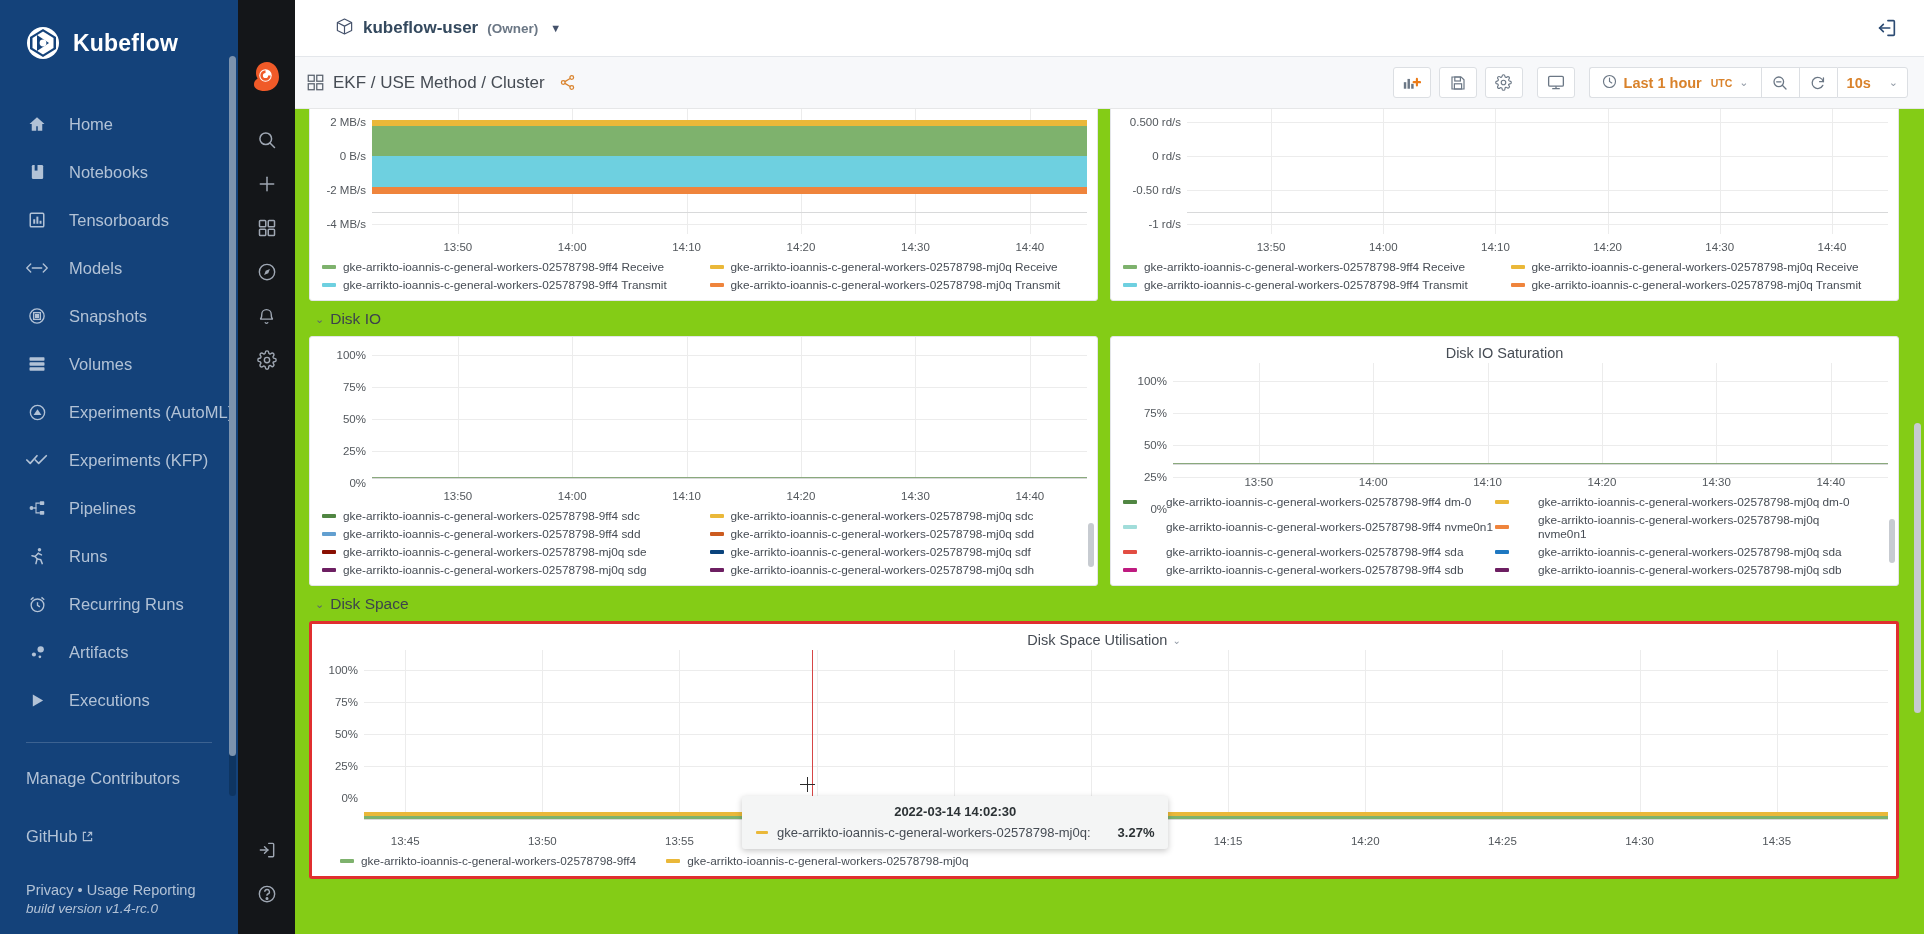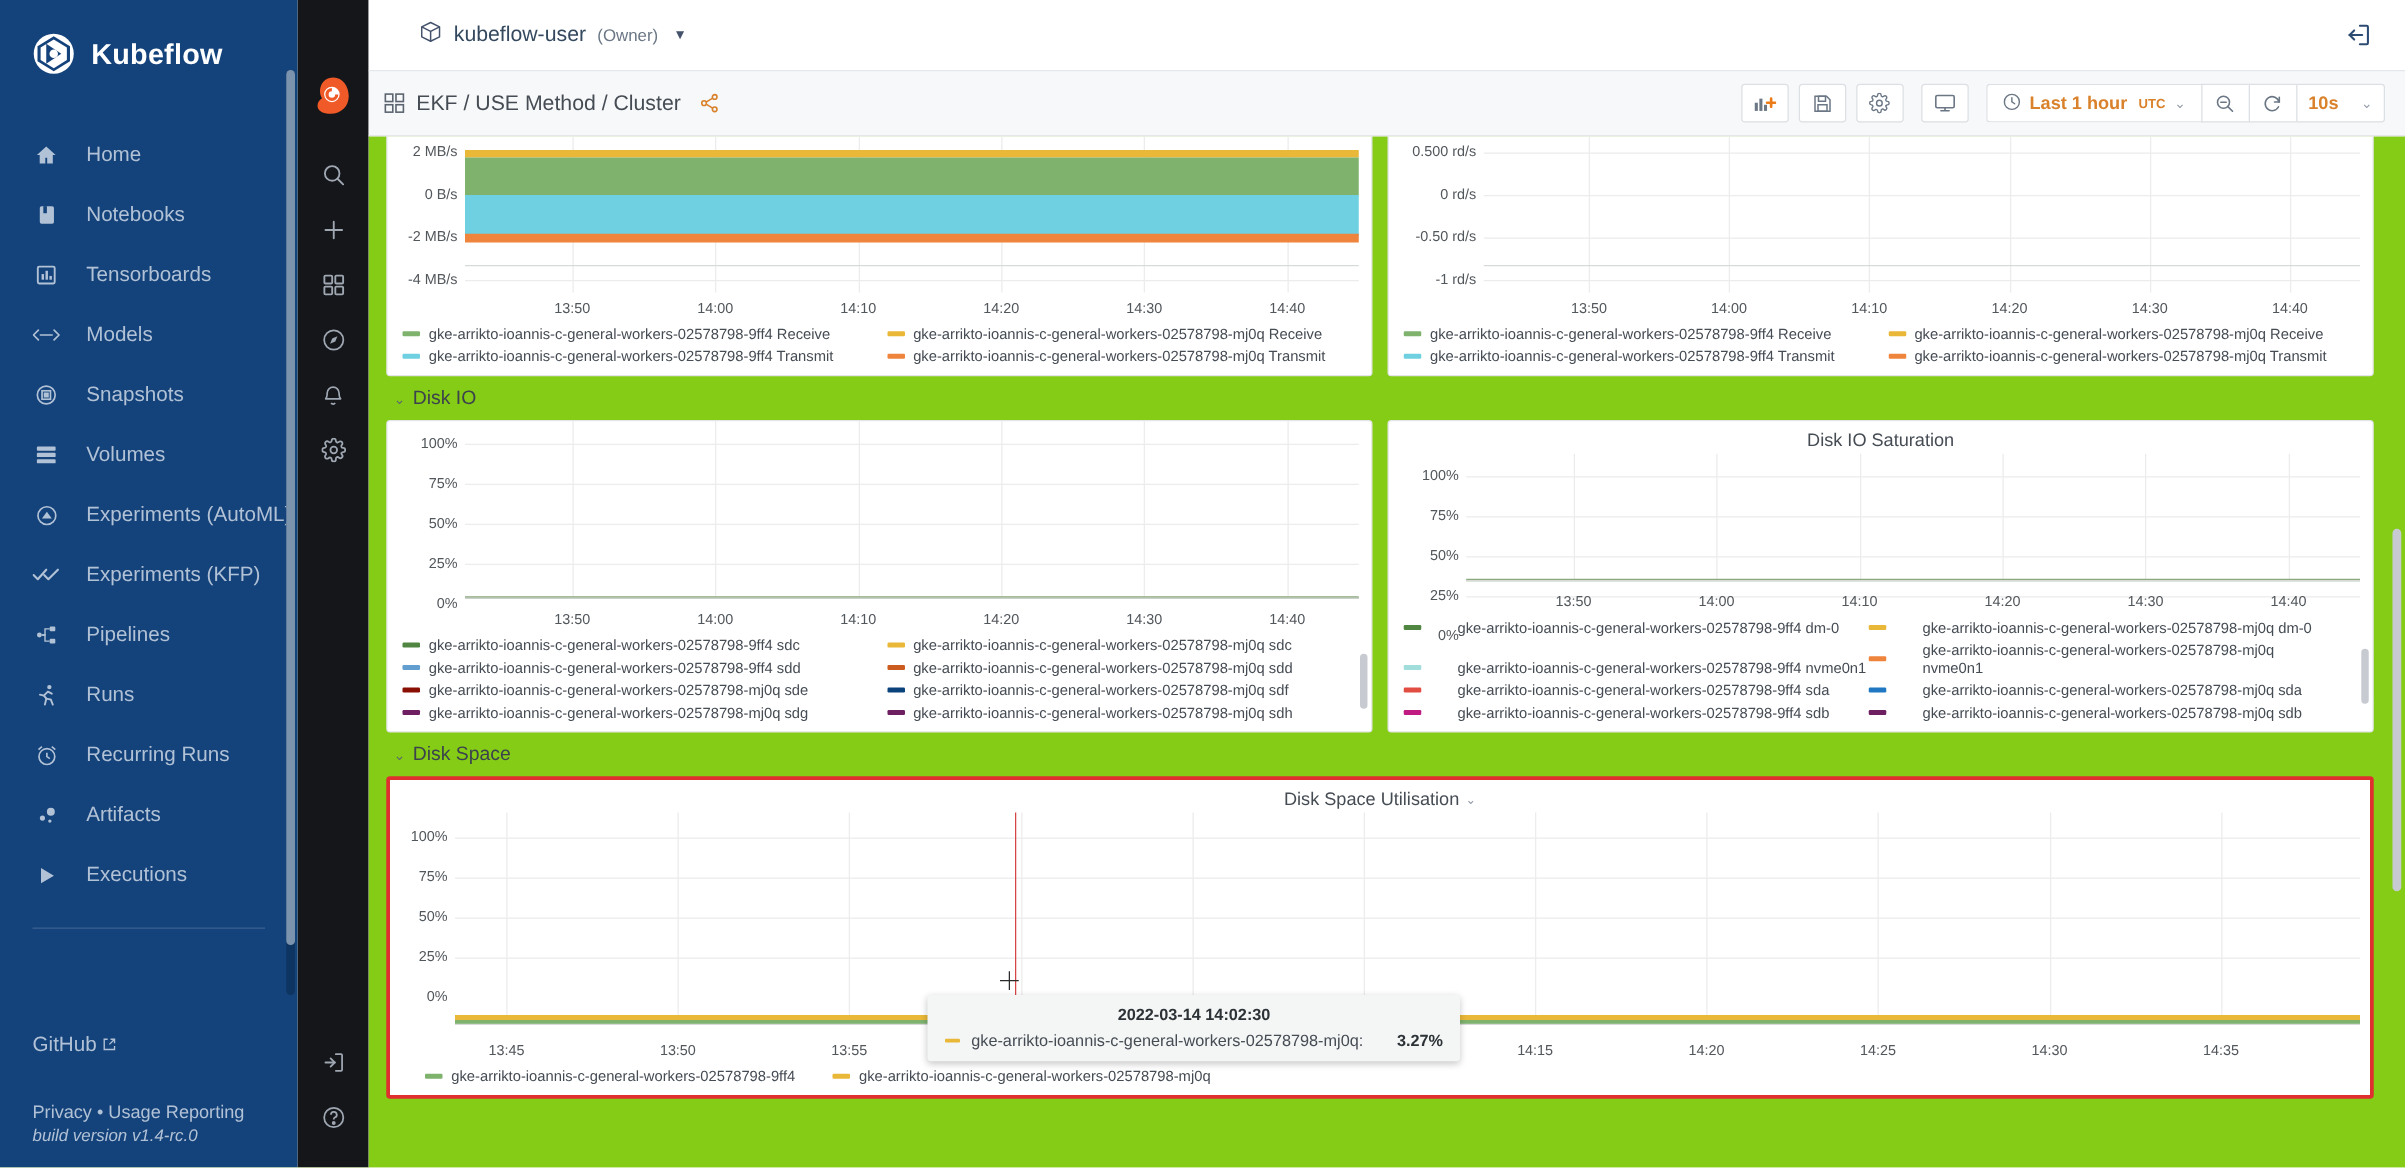--- a/index.html
+++ b/index.html
@@ -55,21 +55,21 @@
 
   
   .gf-main { flex: 1; height: 934px; display: flex; flex-direction: column; background: #f4f5f5; position: relative; }
 
   
   .kf-topbar {
     position: absolute; left: 0; top: 0; width: 100%; height: 57px;
     background: #fff; border-bottom: 1px solid #e4e7eb; display: flex; align-items: center;
     padding-left: 40px; z-index: 30;
   }
-  .ns-select { display: flex; align-items: center; gap: 9px; cursor: pointer; }
+  .ns-select { display: flex; align-items: center; gap: 9px; cursor: pointer; font-weight: bold; }
   .ns-name { color: #34495e; font-size: 17px; }
   .ns-owner { color: #6b7785; font-size: 13.5px; }
   .ns-caret { color: #45526b; font-size: 11px; margin-left: 3px; }
   .kf-logout { margin-left: auto; margin-right: 26px; color: #2c4b73; cursor: pointer; display: flex; }
 
   .gf-toolbar {
     height: 52px; background: #f7f8fa; border-bottom: 1px solid #e6e7e8;
     display: flex; align-items: center; padding: 0 16px 0 12px; margin-top: 57px; position: relative; z-index: 20;
   }
   .gf-title { display: flex; align-items: center; gap: 9px; color: #464c54; font-size: 17px; }
@@ -117,21 +117,21 @@
   .chart { position: relative; flex: 1; }
   .yaxis { position: absolute; left: 0; top: 0; bottom: 0; width: 62px; }
   .ytick { position: absolute; right: 6px; transform: translateY(-50%); font-size: 11.5px; color: #52575c; white-space: nowrap; }
   .plot { position: absolute; left: 62px; right: 10px; top: 0; bottom: 22px; }
   .gridline-h { position: absolute; left: 0; right: 0; height: 1px; background: #ececec; }
   .gridline-v { position: absolute; top: 0; bottom: 0; width: 1px; background: #ececec; }
   .axisline { position: absolute; left: 0; right: 0; bottom: 0; height: 1px; background: #d8d9da; }
   .xtick { position: absolute; bottom: 3px; transform: translateX(-50%); font-size: 11.5px; color: #52575c; white-space: nowrap; }
   .xticks { position: absolute; left: 62px; right: 10px; bottom: 0; height: 22px; }
 
-  .legend { padding: 2px 0 6px 12px; display: flex; flex-wrap: wrap; align-items: flex-end; }
+  .legend { padding: 2px 0 6px 12px; display: flex; flex-wrap: wrap; }
   .legend-item { display: flex; align-items: center; gap: 7px; font-size: 11.8px; color: #464c54; padding: 2px 0; cursor: pointer; }
   .legend-swatch { width: 14px; height: 3.5px; border-radius: 1px; flex: 0 0 14px; }
 
   .legend-2col .legend-item { width: 50%; }
   .legend-2col-n .legend-item { width: 48%; gap: 29px; }
 
   
   .panel-highlight { border: 3px solid #e02f2f; }
 
   
@@ -297,20 +297,21 @@
         <span class="kf-ico">
             <svg width="15" height="15" viewBox="0 0 16 16" fill="currentColor">
               <path d="M3 1.5 L14 8 L3 14.5 Z"></path>
             </svg>
           </span>
         <span>Executions</span>
       </div>
     </nav>
 
     <div class="kf-divider"></div>
+    <div class="kf-contrib">Manage Contributors</div>
 
     <div class="kf-bottom">
       <div class="kf-github">
         <span>GitHub</span>
         <span><svg width="11" height="11" viewBox="0 0 12 12" fill="none" stroke="currentColor" stroke-width="1.2">
               <path d="M4.5 1.5 H1.5 V10.5 H10.5 V7.5"></path>
               <path d="M7 1.5 H10.5 V5"></path>
               <path d="M10.5 1.5 L6 6"></path>
             </svg></span>
       </div>

